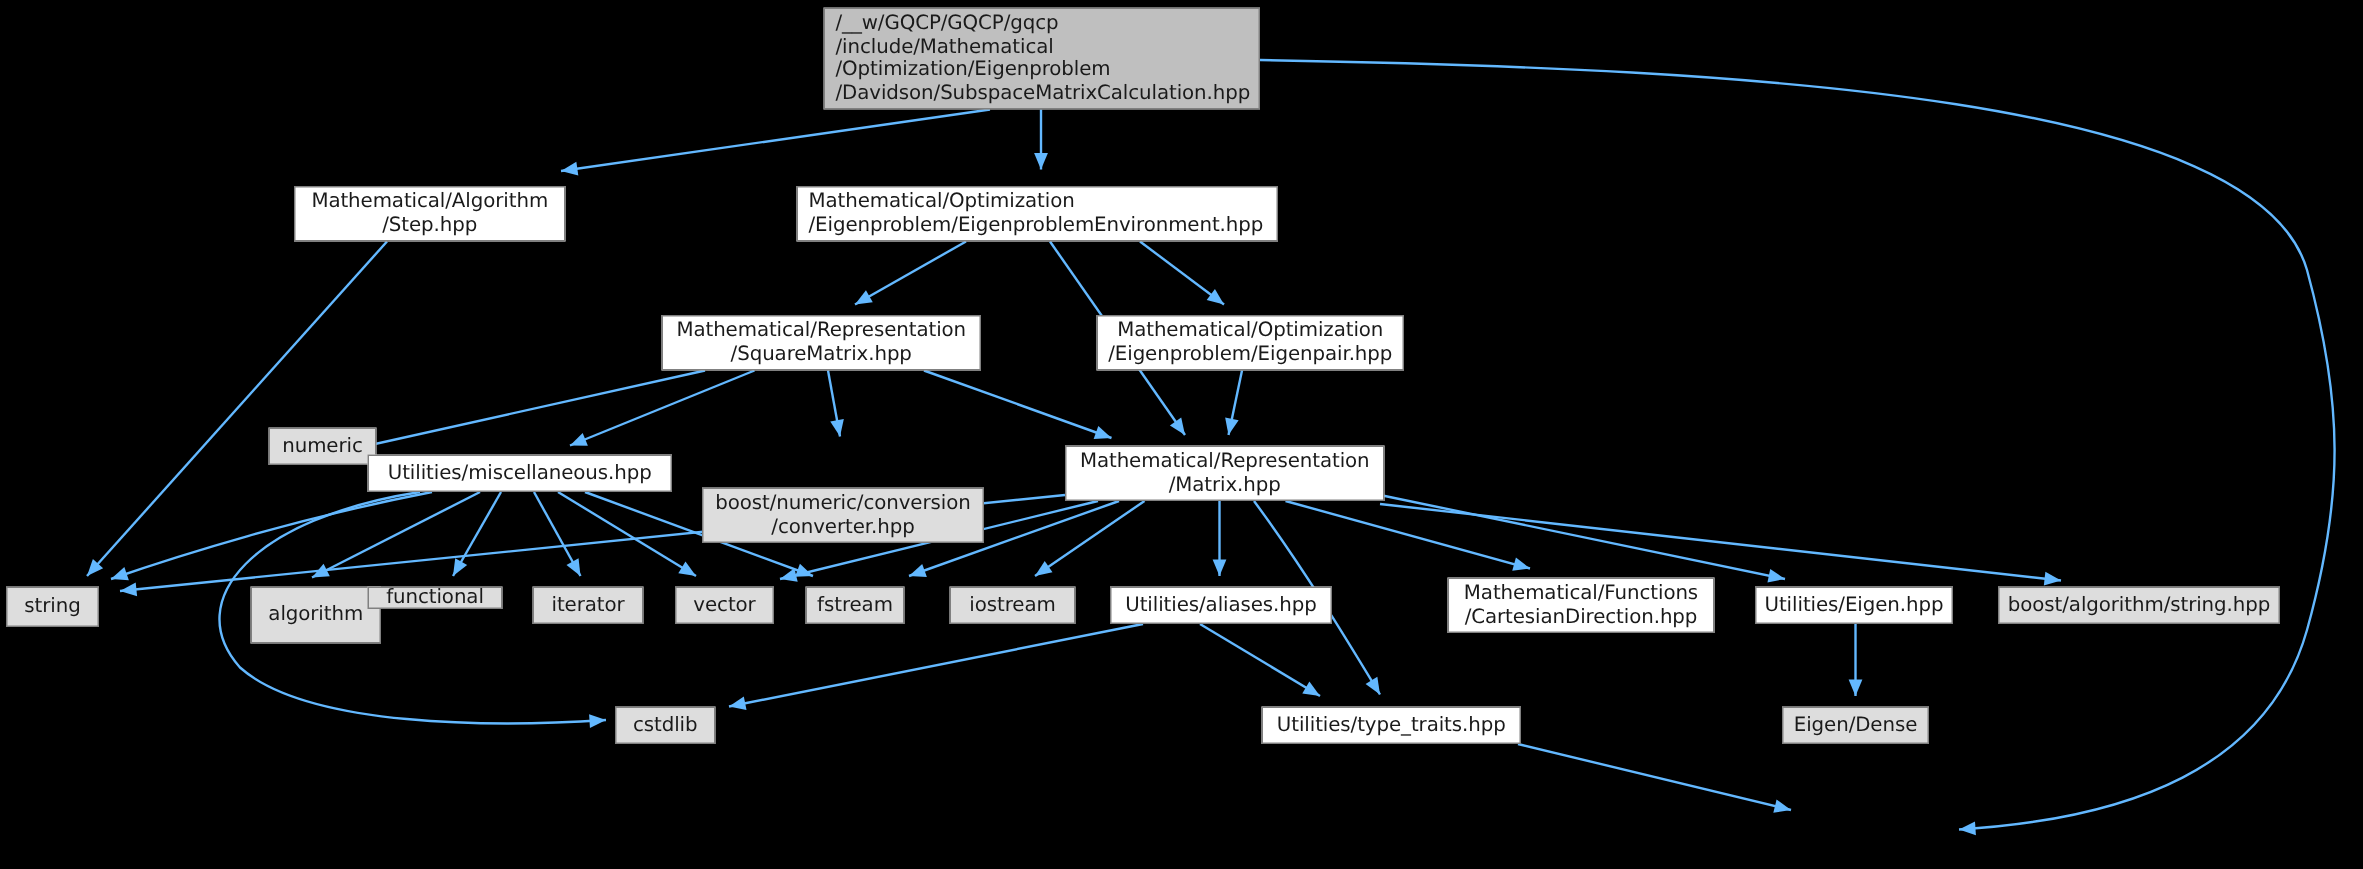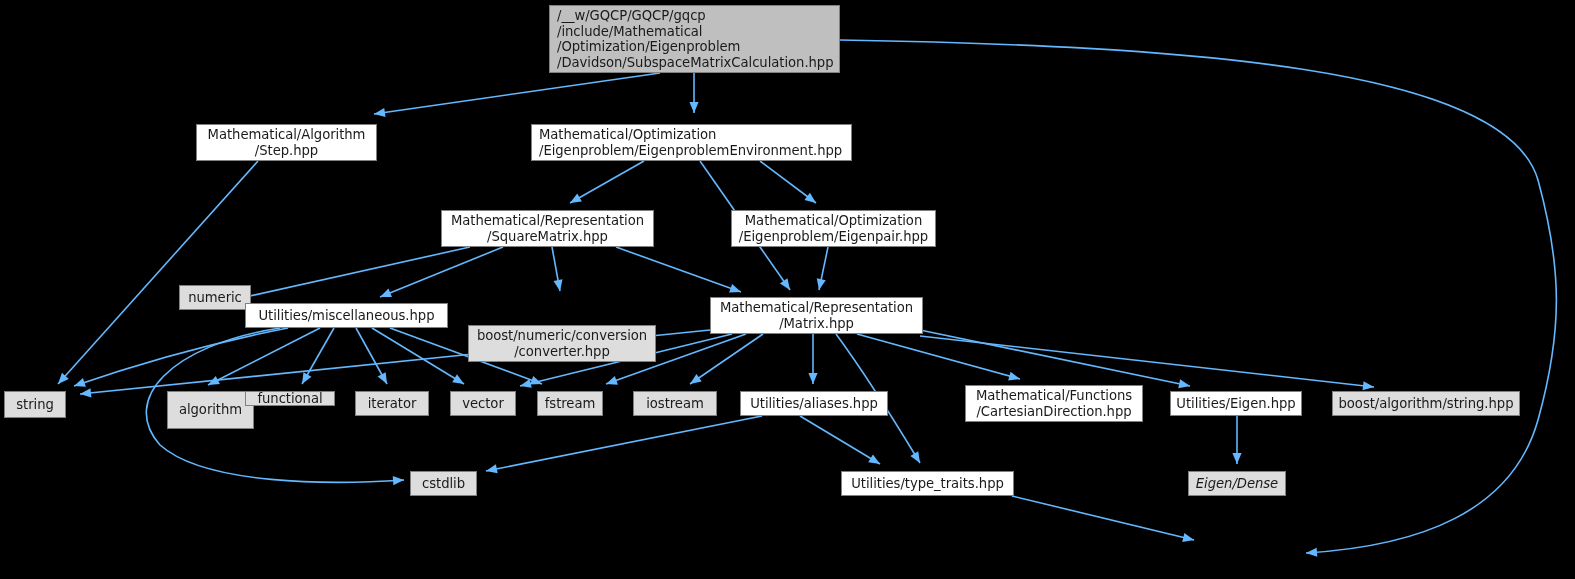--- a/index.html
+++ b/index.html
@@ -151,15 +151,15 @@
     <div class="node fill-grey" style="left: 450px; top: 391px; width: 66px; height: 25px;"><span class="node-label">vector</span></div>
     <div class="node fill-grey" style="left: 537px; top: 391px; width: 66px; height: 25px;"><span class="node-label">fstream</span></div>
     <div class="node fill-grey" style="left: 633px; top: 391px; width: 84px; height: 25px;"><span class="node-label">iostream</span></div>
     <div class="node fill-white" style="left: 740px; top: 391px; width: 148px; height: 25px;"><span class="node-label">Utilities/aliases.hpp</span></div>
     <div class="node fill-white" style="left: 965px; top: 385px; width: 178px; height: 37px;"><span class="node-label">Mathematical/Functions
 /CartesianDirection.hpp</span></div>
     <div class="node fill-white" style="left: 1170px; top: 391px; width: 132px; height: 25px;"><span class="node-label">Utilities/Eigen.hpp</span></div>
     <div class="node fill-grey" style="left: 1332px; top: 391px; width: 188px; height: 25px;"><span class="node-label">boost/algorithm/string.hpp</span></div>
     <div class="node fill-grey" style="left: 410px; top: 471px; width: 67px; height: 25px;"><span class="node-label">cstdlib</span></div>
     <div class="node fill-white" style="left: 841px; top: 471px; width: 173px; height: 25px;"><span class="node-label">Utilities/type_traits.hpp</span></div>
-    <div class="node fill-grey" style="left: 1188px; top: 471px; width: 98px; height: 25px; font-style: italic;"><span class="node-label">Eigen/Dense</span></div>
+    <div class="node fill-grey" style="left: 1188px; top: 471px; width: 98px; height: 25px;"><span class="node-label">Eigen/Dense</span></div>
     <div class="node fill-grey" style="left: 1199px; top: 543px; width: 91px; height: 25px; margin-top: 44px;"><span class="node-label">type_traits</span></div>
   </div>
 
 </body></html>

